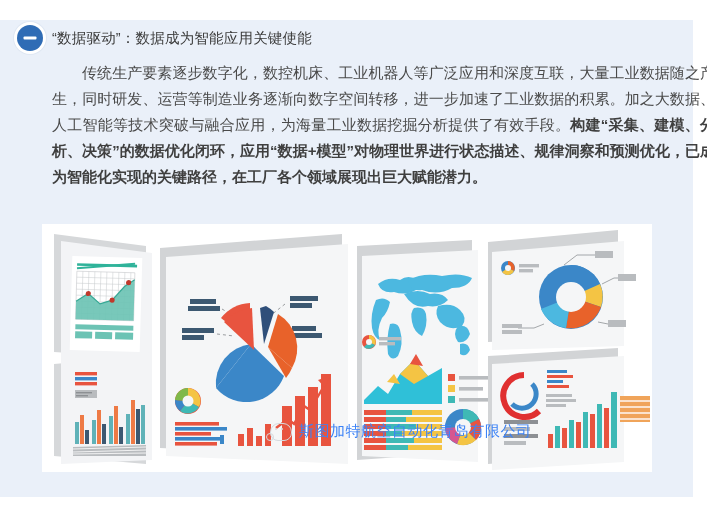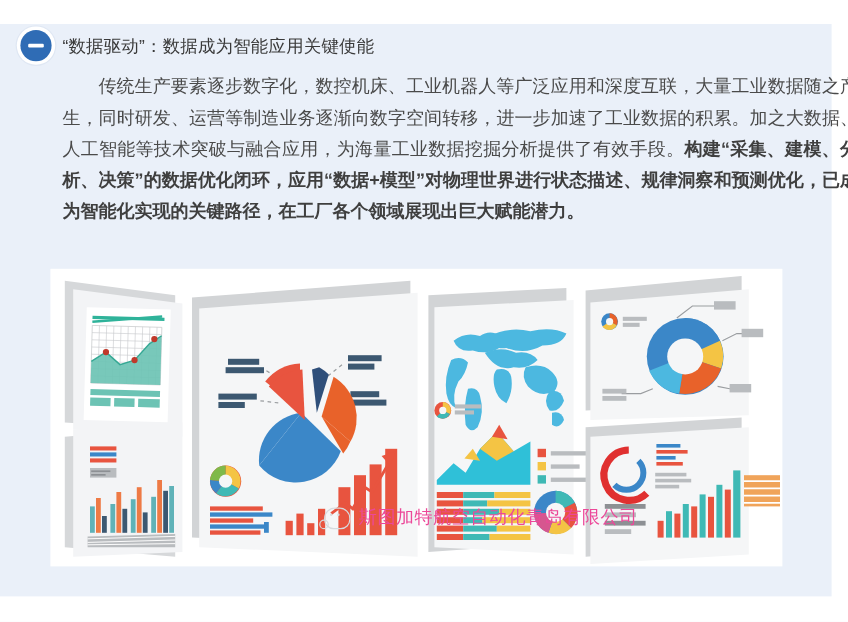--- a/index.html
+++ b/index.html
@@ -52,21 +52,21 @@
     position:absolute;left:42px;top:224px;width:610px;height:248px;
     background:#ffffff;
     overflow:hidden;
   }
   .art{position:absolute;inset:0;}
 
   
   .watermark{
     position:absolute;left:228px;top:198px;
     display:flex;align-items:center;gap:7px;
-    font-size:15px;color:#ec4899;white-space:nowrap;
+    font-size:15px;color:#3b82f6;white-space:nowrap;
     letter-spacing:.5px;
     pointer-events:none;
   }
   .wm-icon{
     width:20px;height:16px;border-radius:9px 9px 8px 8px;
     border:1.6px solid #d6dade;position:relative;flex:0 0 auto;
   }
   .wm-icon::before,.wm-icon::after{
     content:"";position:absolute;width:2.4px;height:2.4px;border-radius:50%;
     background:#d6dade;top:4px;

